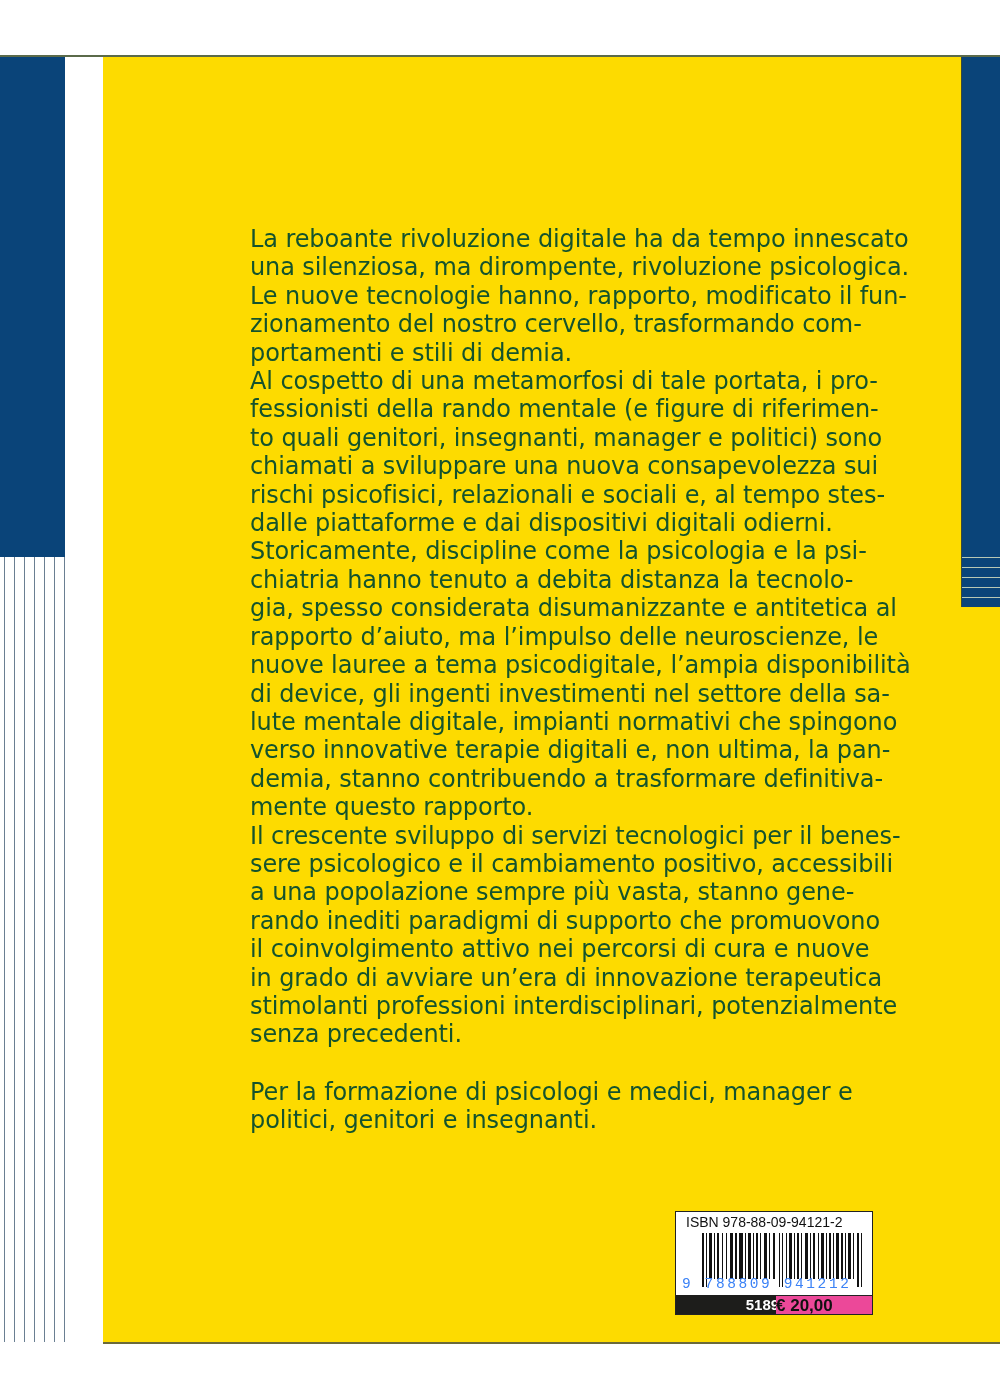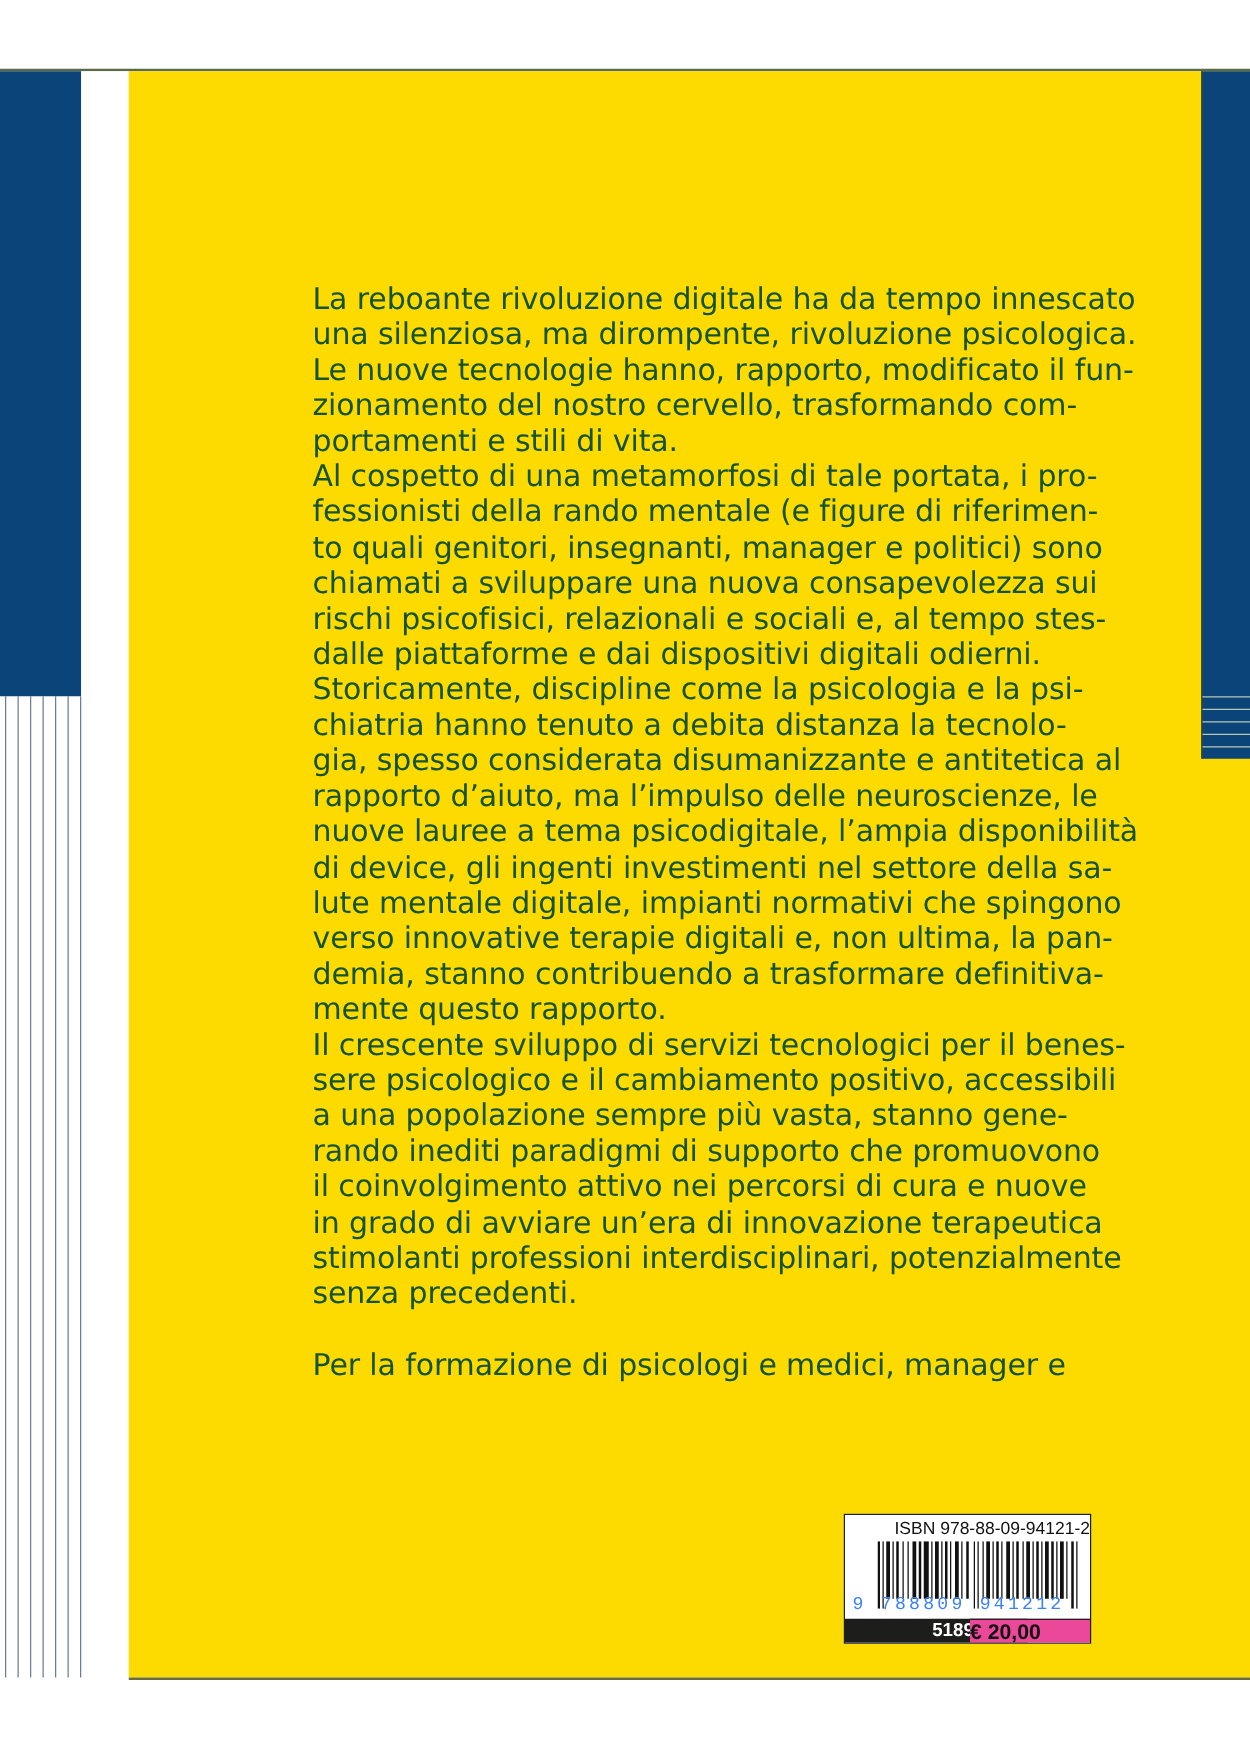--- a/index.html
+++ b/index.html
@@ -13,21 +13,21 @@
   .left-lines .vline { position: absolute; top: 0; width: 1px; height: 100%; background: #6a7f92; }
   .yellow { position: absolute; left: 103px; top: 57px; width: 897px; height: 1285px; background: #fddb00; }
   .right-blue { position: absolute; left: 961px; top: 57px; width: 39px; height: 550px; background: #0a4479; border-left: 1px solid #3a4a3a; }
   .right-blue .hline { position: absolute; left: 0; width: 39px; height: 1px; background: #b7c7b4; }
   .blurb { position: absolute; left: 250px; top: 225px; width: 563px; color: #14532d; font-size: 24px; line-height: 28.4px; text-align: justify; letter-spacing: -0.1px; }
   .blurb p { margin: 0; }
   .blurb .gap { height: 29px; }
   .line { display: block; text-align: justify; text-align-last: justify; white-space: nowrap; }
   .line.last { text-align-last: left; }
   .barcode-box { position: absolute; left: 675px; top: 1211px; width: 196px; height: 102px; background: #ffffff; border: 1px solid #222; font-family: "Liberation Sans", sans-serif; }
-  .isbn { position: absolute; left: 0; top: 2px; width: 196px; text-align: right; font-size: 14px; color: #111; padding-left: 10px; box-sizing: border-box; }
+  .isbn { position: absolute; left: 0; top: 2px; width: 196px; text-align: left; font-size: 14px; color: #111; padding-left: 10px; box-sizing: border-box; }
   .bars { position: absolute; left: 26px; top: 21px; width: 162px; height: 54px; }
   .digits { position: absolute; left: 6px; top: 64px; width: 186px; font-size: 14.5px; color: #3b82f6; letter-spacing: 2.6px; font-family: Liberation Mono, monospace; }
   .code-cell { position: absolute; left: 0; top: 83px; width: 100px; height: 19px; background: #1d1d1b; color: #fff; font-weight: bold; font-size: 15px; line-height: 19px; text-align: center; padding-left: 46px; }
   .price-cell { position: absolute; left: 100px; top: 83px; width: 96px; height: 19px; background: #ec4899; color: #111; font-weight: bold; font-size: 17px; line-height: 19px; text-align: left; border-top: 1px solid #222; box-sizing: border-box; }
 </style>
 </head>
 <body>
 
 <div class="cover"></div>
 <div class="top-rule"></div>
@@ -51,21 +51,21 @@
   <div class="hline" style="top:530px"></div>
   <div class="hline" style="top:540px"></div>
 </div>
 
 <div class="blurb">
   <p>
     <span class="line">La reboante rivoluzione digitale ha da tempo innescato</span>
     <span class="line">una silenziosa, ma dirompente, rivoluzione psicologica.</span>
     <span class="line">Le nuove tecnologie hanno, rapporto, modificato il fun-</span>
     <span class="line">zionamento del nostro cervello, trasformando com-</span>
-    <span class="line last">portamenti e stili di vita.</span>
+    <span class="line last">portamenti e stili di demia.</span>
   </p>
   <p>
     <span class="line">Al cospetto di una metamorfosi di tale portata, i pro-</span>
     <span class="line">fessionisti della rando mentale (e figure di riferimen-</span>
     <span class="line">to quali genitori, insegnanti, manager e politici) sono</span>
     <span class="line">chiamati a sviluppare una nuova consapevolezza sui</span>
     <span class="line">rischi psicofisici, relazionali e sociali e, al tempo stes-</span>
     <span class="line last">dalle piattaforme e dai dispositivi digitali odierni.</span>
   </p>
   <p>
@@ -86,20 +86,21 @@
     <span class="line">a una popolazione sempre più vasta, stanno gene-</span>
     <span class="line">rando inediti paradigmi di supporto che promuovono</span>
     <span class="line">il coinvolgimento attivo nei percorsi di cura e nuove</span>
     <span class="line">in grado di avviare un’era di innovazione terapeutica</span>
     <span class="line">stimolanti professioni interdisciplinari, potenzialmente</span>
     <span class="line last">senza precedenti.</span>
   </p>
   <div class="gap"></div>
   <p>
     <span class="line">Per la formazione di psicologi e medici, manager e</span>
+    <span class="line last">politici, genitori e insegnanti.</span>
   </p>
 </div>
 
 <div class="barcode-box">
   <div class="isbn">ISBN 978-88-09-94121-2</div>
   <svg class="bars" viewBox="0 0 162 54" preserveAspectRatio="none">
     <g fill="#111">
       <rect x="0" y="0" width="2" height="54"></rect>
       <rect x="4" y="0" width="1" height="54"></rect>
       <rect x="7" y="0" width="3" height="46"></rect>

